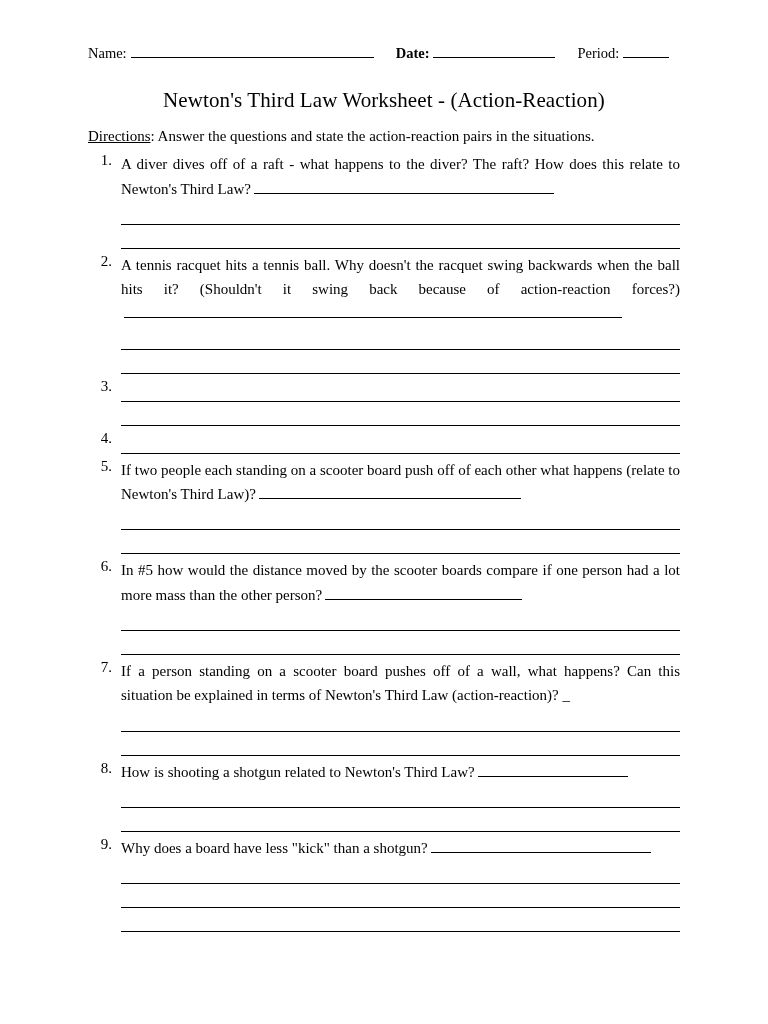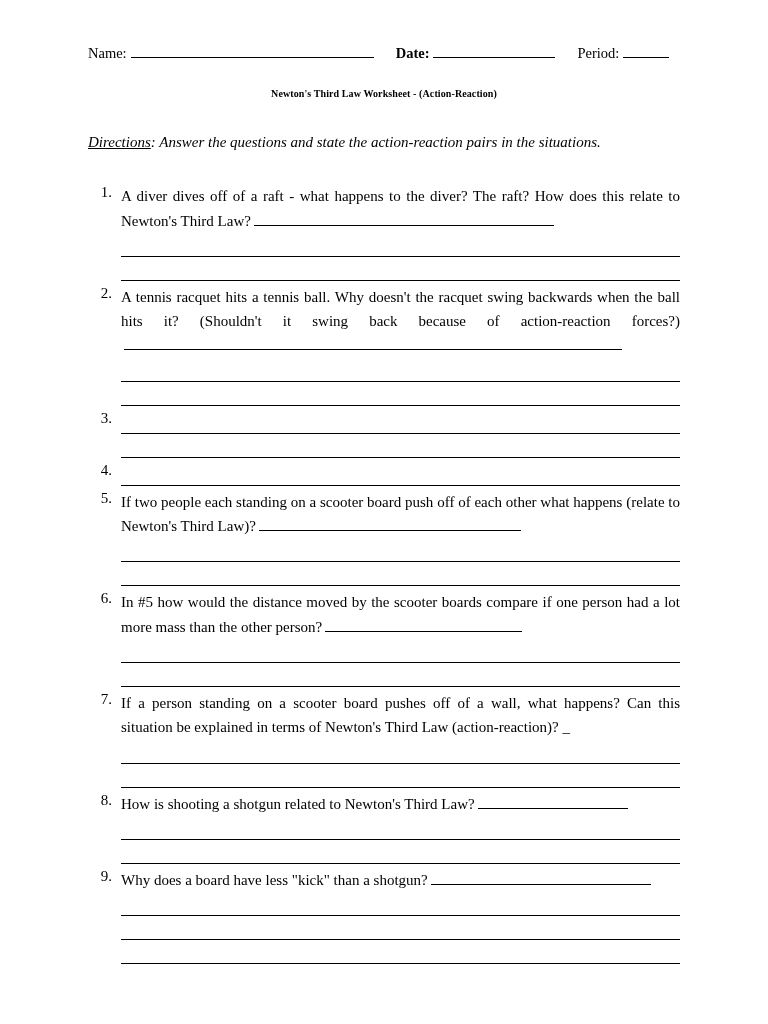--- a/index.html
+++ b/index.html
@@ -37,33 +37,32 @@
   }
   .rule-name { width: 243px; }
   .rule-date { width: 122px; }
   .rule-period { width: 46px; }
   .sp-date { margin-left: 20px; font-weight: bold; }
   .sp-period { margin-left: 20px; }
 
   
   .title {
     text-align: center;
-    font-size: 10px;
-    font-weight: bold;
-    margin: 0 0 32px 0;
+    font-size: 21px;
+    font-weight: normal;
+    margin: 0 0 12px 0;
     letter-spacing: 0.1px;
   }
 
   
   .directions {
     font-size: 15px;
     line-height: 1.55;
-    margin-bottom: 30px;
+    margin-bottom: 4px;
     text-align: left;
-    font-style: italic;
   }
   .directions .u { text-decoration: underline; }
 
   
   ol.questions {
     list-style: none;
     margin: 0;
     padding: 0;
     font-size: 15px;
   }

